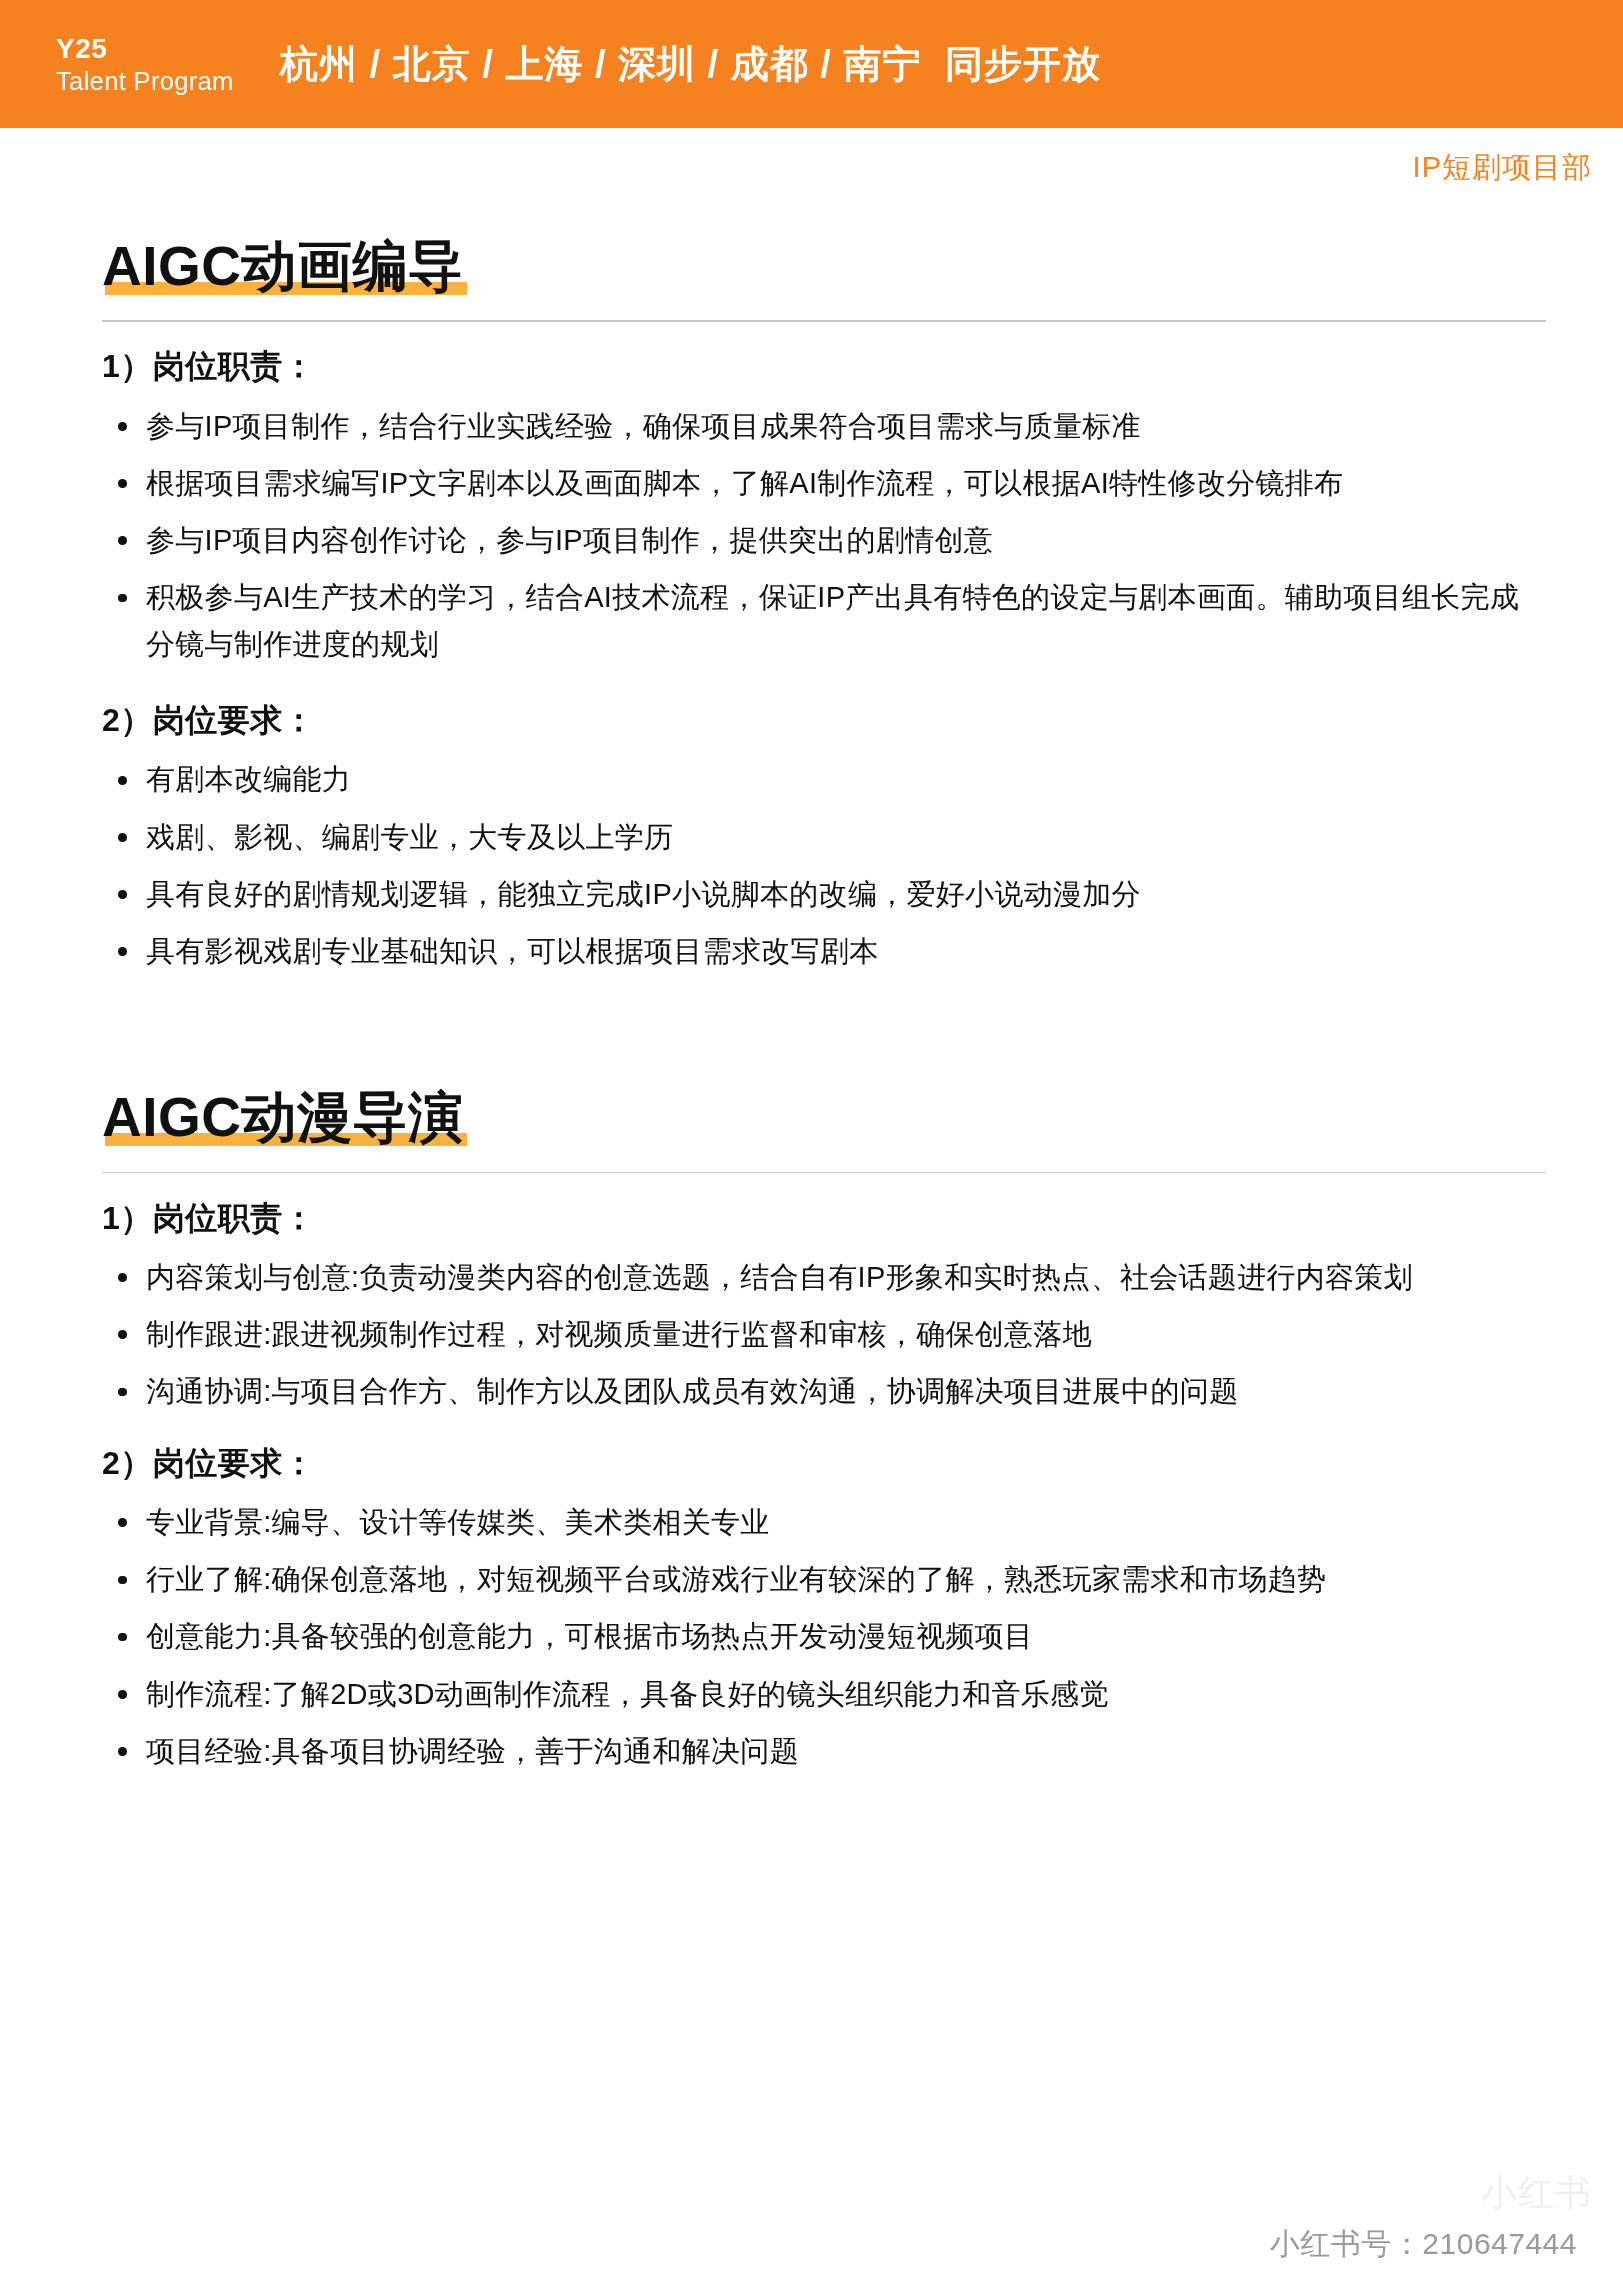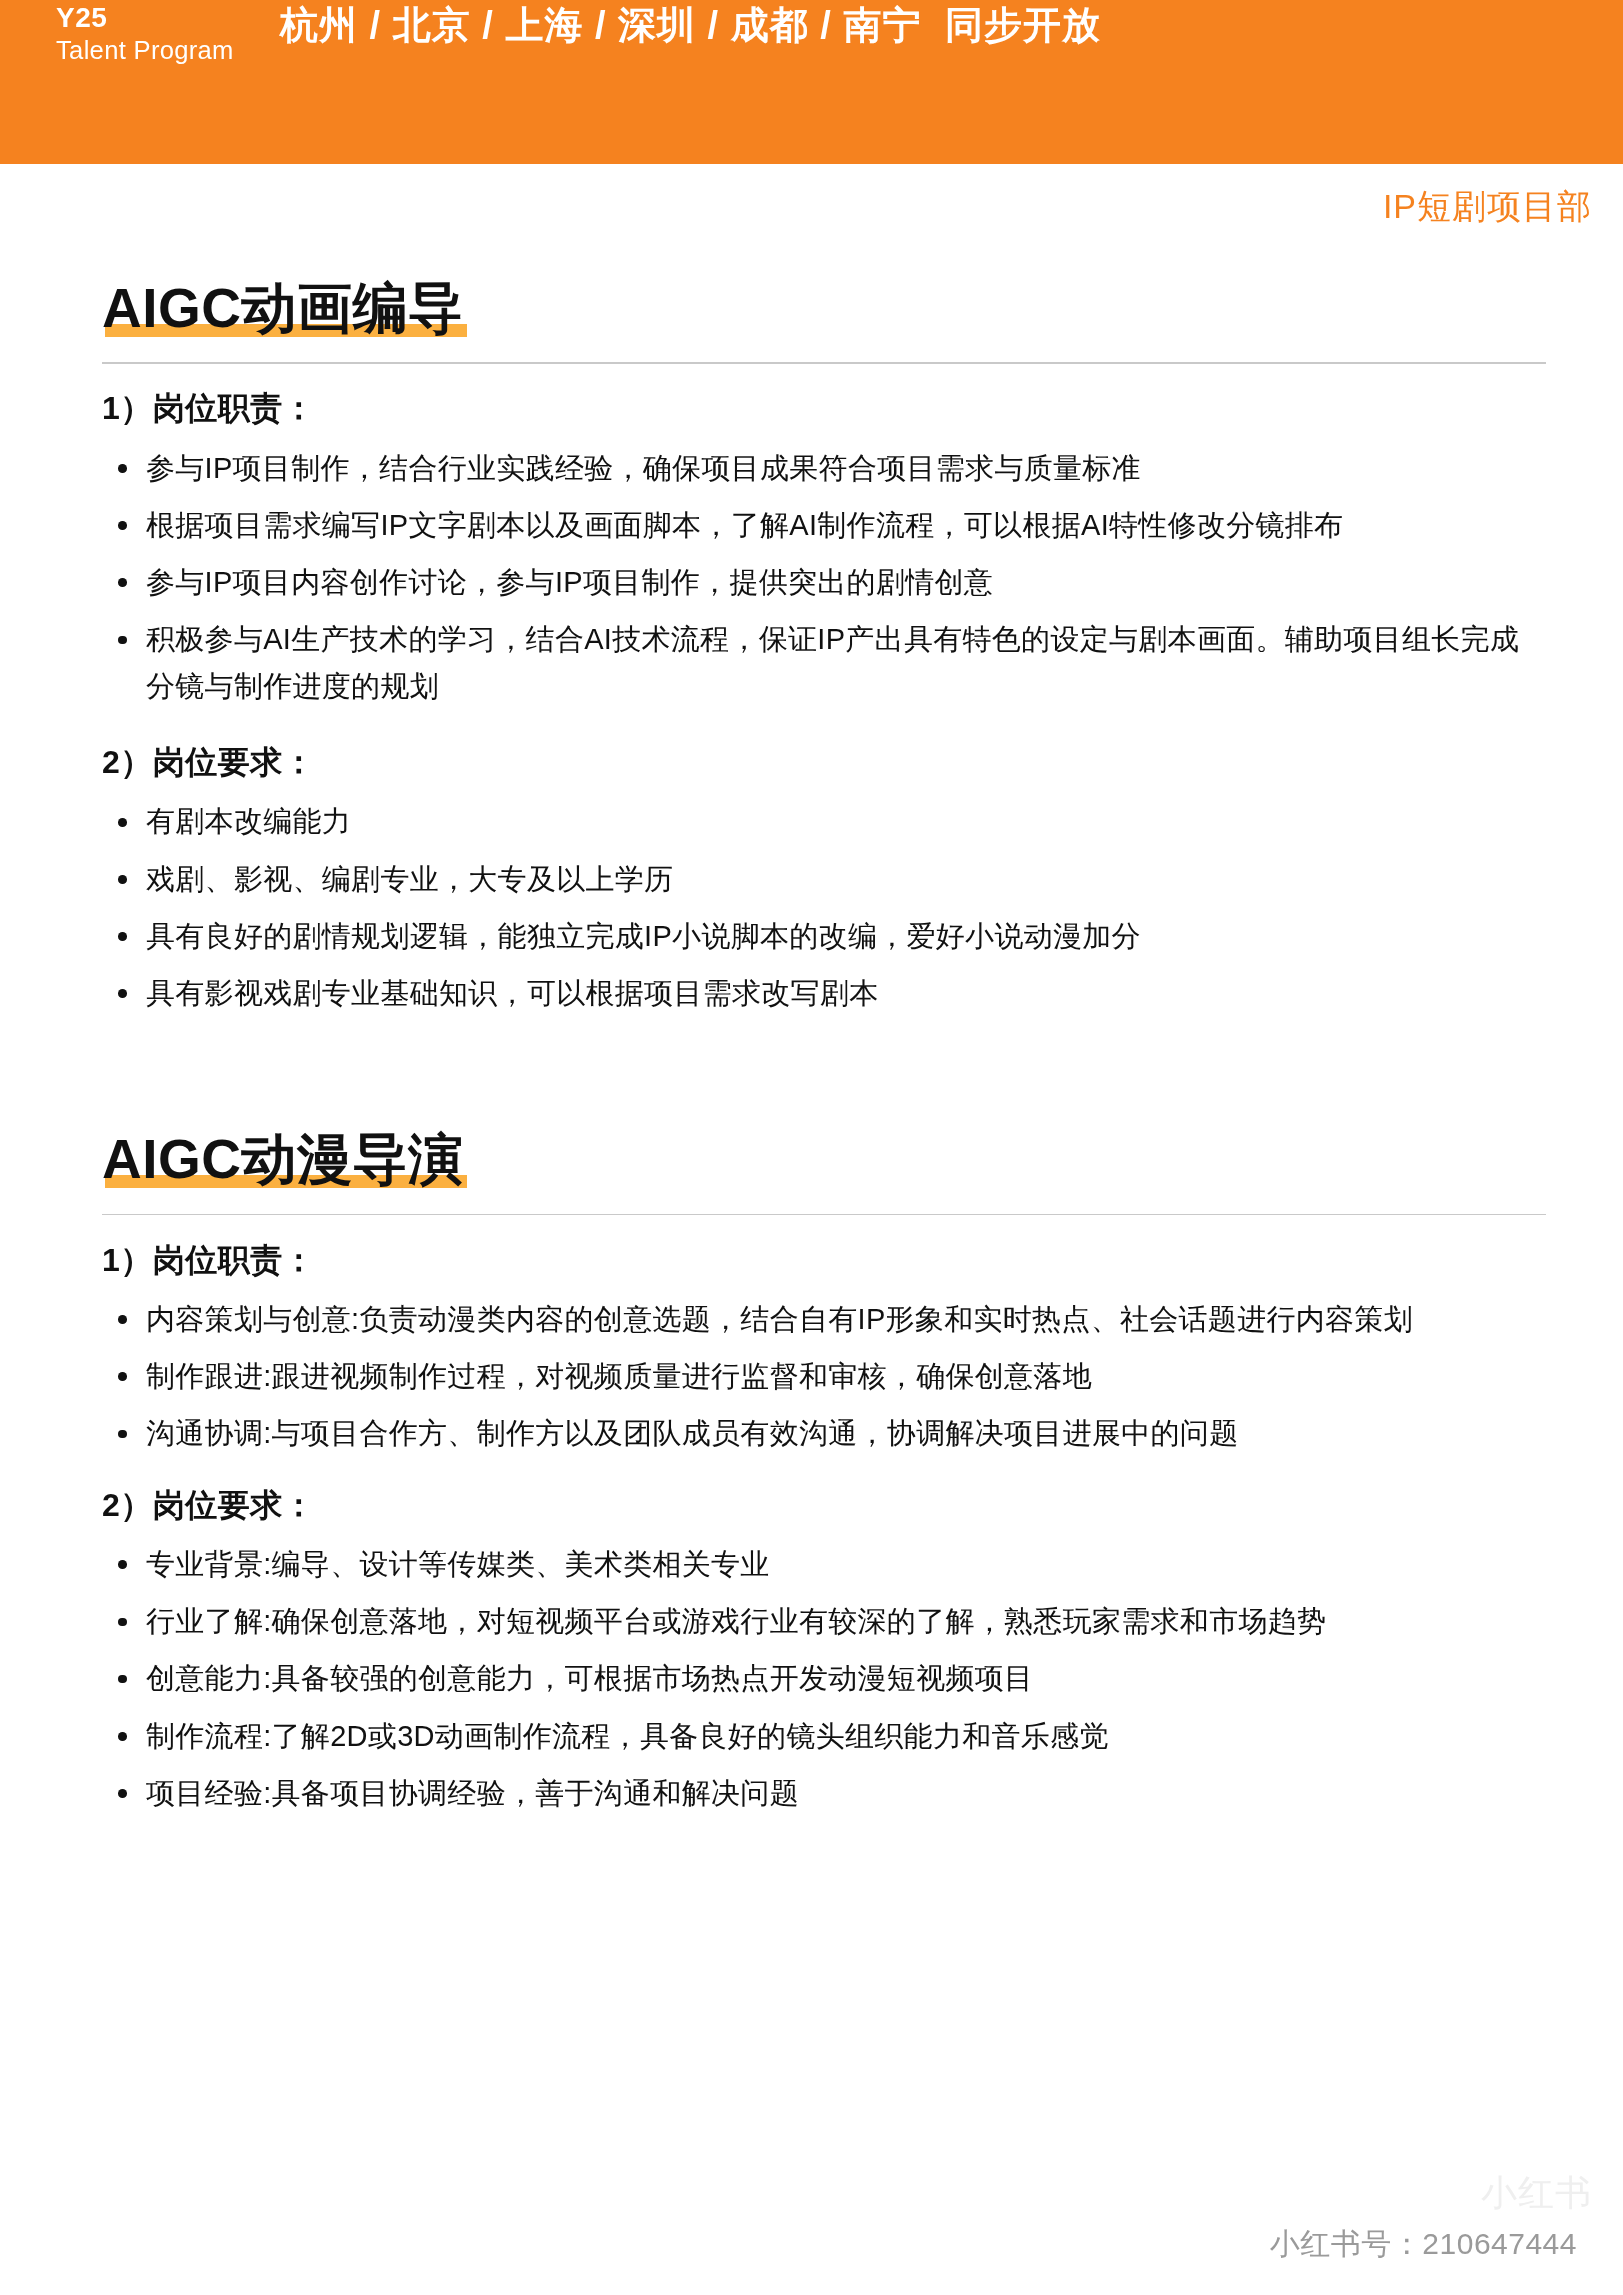--- a/index.html
+++ b/index.html
@@ -12,22 +12,23 @@
     height: 2295px;
     font-family: "Liberation Sans", "DejaVu Sans", sans-serif;
     color: #111111;
     position: relative;
     overflow: hidden;
   }
 
   
   .header {
     background: #F5821F;
-    height: 164px;
+    height: 128px;
     display: flex;
+    align-items: center;
     padding: 0 0 0 56px;
     box-sizing: border-box;
   }
   .brand {
     color: #ffffff;
     line-height: 1.25;
     flex: 0 0 auto;
     padding-right: 31px;
   }
   .brand-line1 {
@@ -53,21 +54,21 @@
   }
 
   
   .dept-row {
     display: flex;
     justify-content: flex-end;
     padding: 20.4px 31px 0 0;
   }
   .dept {
     color: #F5821F;
-    font-size: 34px;
+    font-size: 29px;
     font-weight: 500;
     letter-spacing: 1px;
   }
 
   
   .content {
     padding: 15.3px 77px 0 102px;
     box-sizing: border-box;
   }
 

